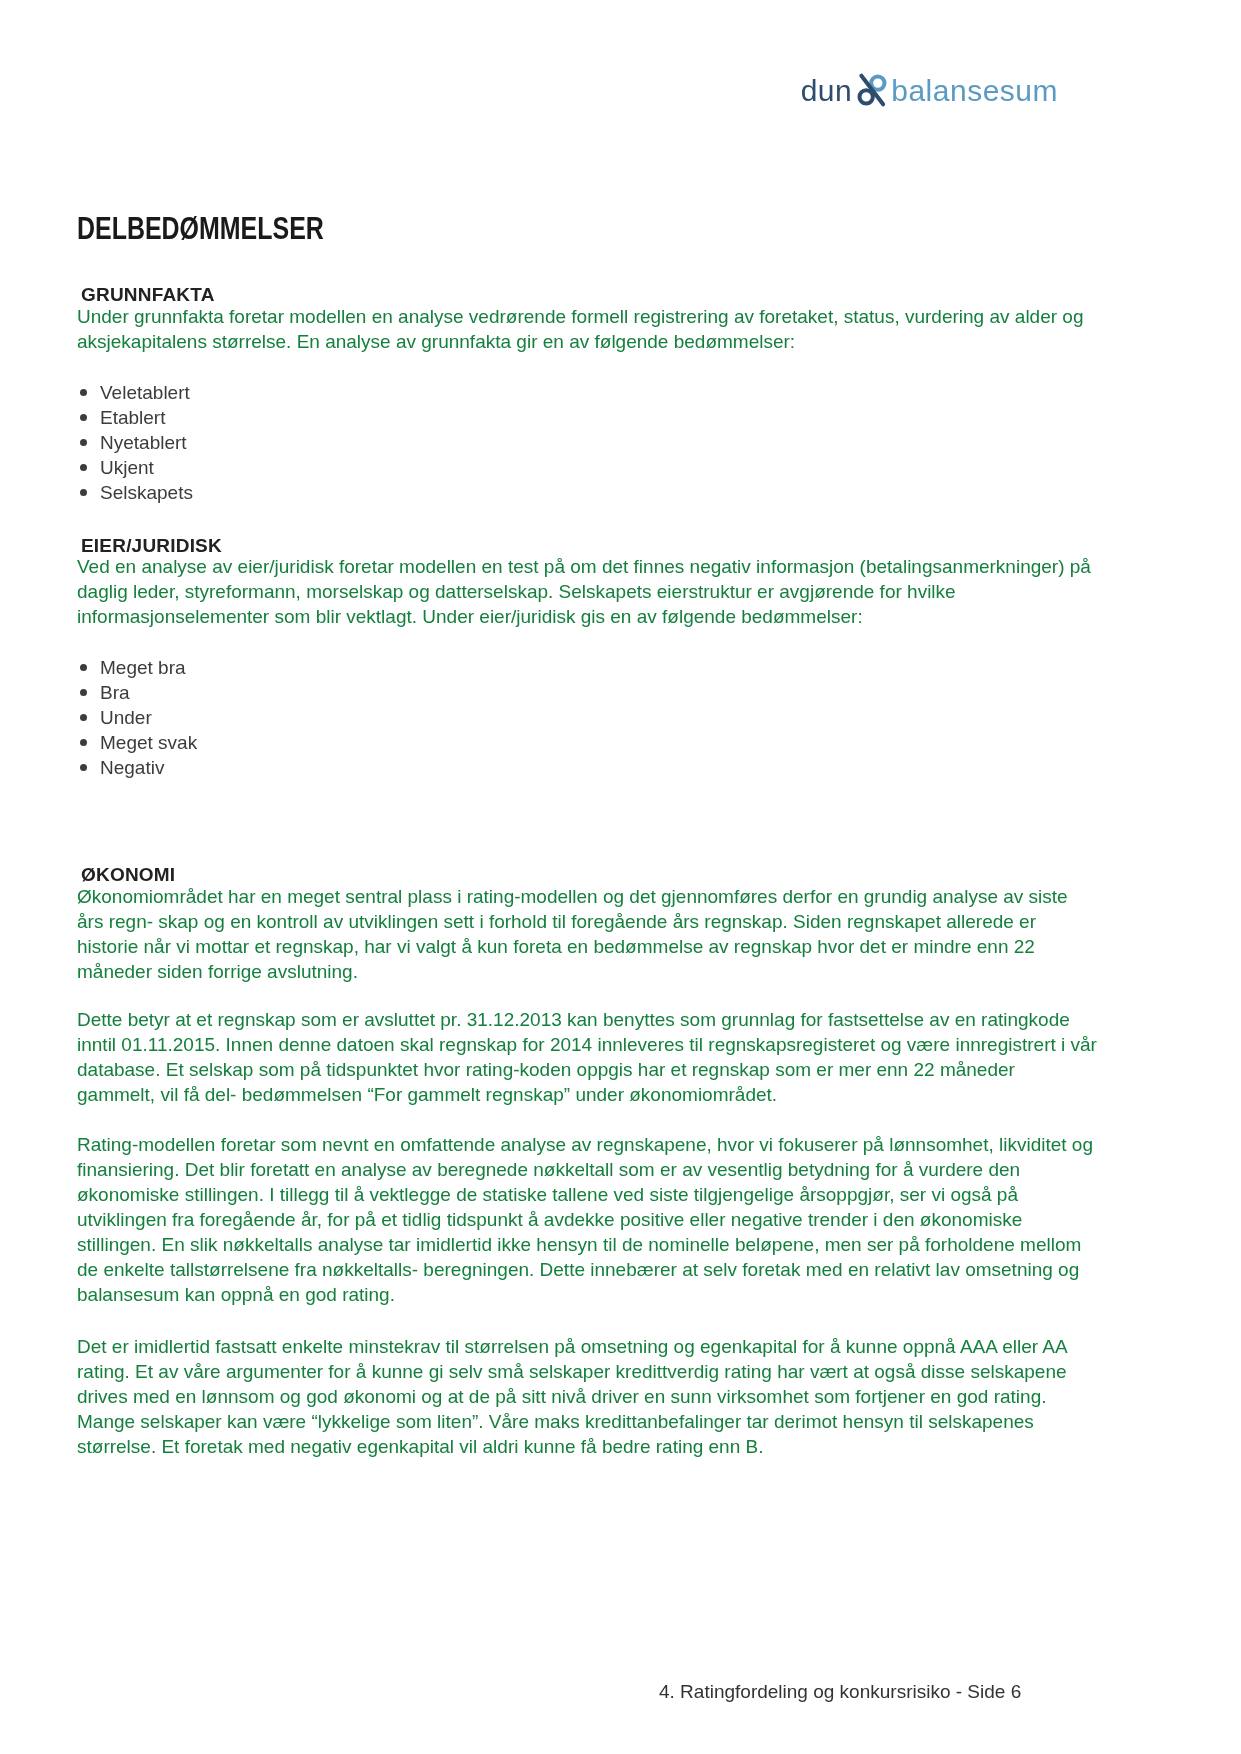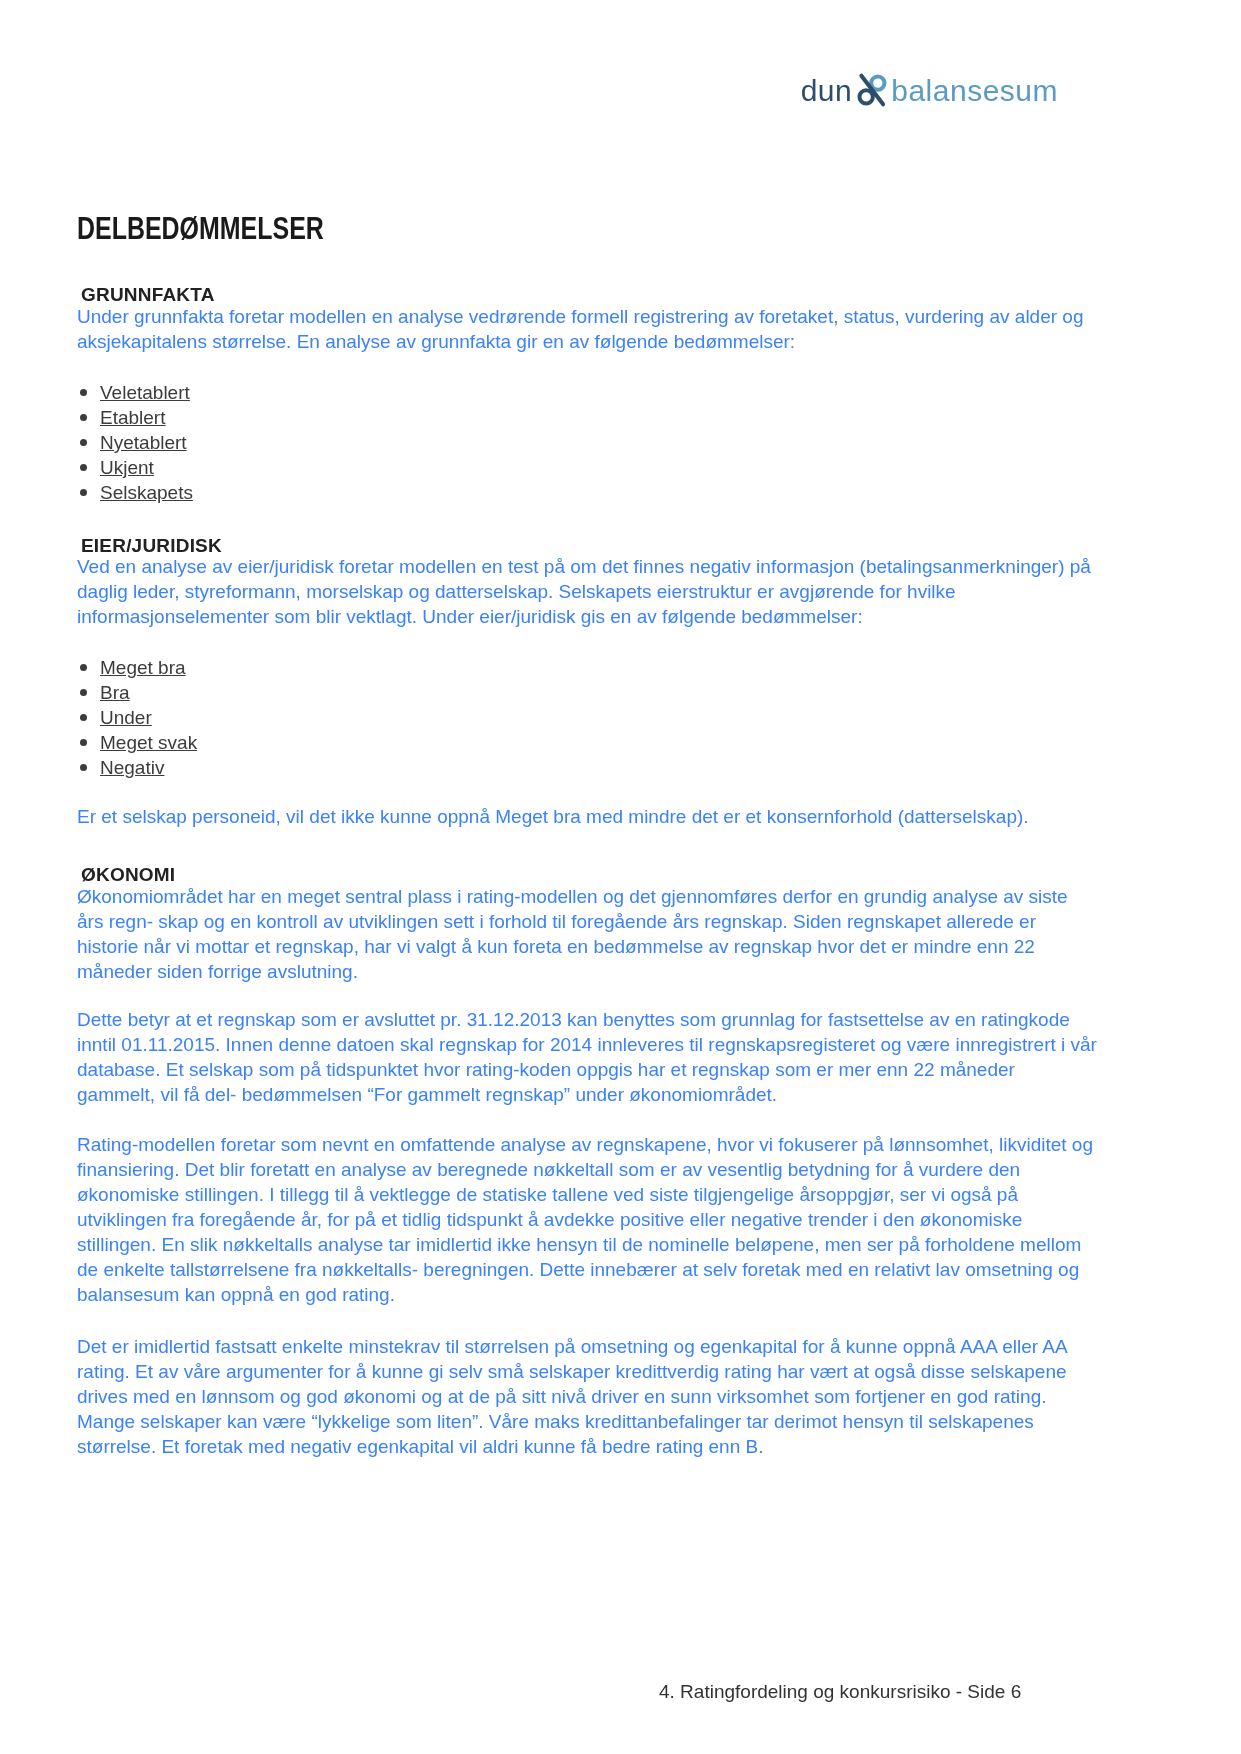--- a/index.html
+++ b/index.html
@@ -60,36 +60,35 @@
     letter-spacing: 0.2px;
   }
   
   .para {
     position: absolute;
     left: 77px;
     width: 1020px;
     margin: 0;
     font-size: 19px;
     line-height: 25px;
-    color: #3b82f6;
+    color: #15803d;
   }
   .bullets {
     position: absolute;
     left: 77px;
     margin: 0;
     padding: 0;
     list-style: none;
     font-size: 19px;
     line-height: 25px;
     color: #3c3c3c;
   }
   .bullets li {
     position: relative;
     padding-left: 23px;
-    text-decoration: underline;
   }
   .bullets li::before {
     content: "";
     position: absolute;
     left: 3px;
     top: 9px;
     width: 7px;
     height: 7px;
     border-radius: 50%;
     background: #3c3c3c;
@@ -135,21 +134,20 @@
 
   <h2 class="sec-heading" style="top:531px">EIER/JURIDISK</h2>
   <p class="para" style="top:554px">Ved en analyse av eier/juridisk foretar modellen en test på om det finnes negativ informasjon (betalingsanmerkninger) på daglig leder, styreformann, morselskap og datterselskap. Selskapets eierstruktur er avgjørende for hvilke informasjonselementer som blir vektlagt. Under eier/juridisk gis en av følgende bedømmelser:</p>
   <ul class="bullets" style="top:655px">
     <li>Meget bra</li>
     <li>Bra</li>
     <li>Under</li>
     <li>Meget svak</li>
     <li>Negativ</li>
   </ul>
-  <p class="para" style="top:804px">Er et selskap personeid, vil det ikke kunne oppnå Meget bra med mindre det er et konsernforhold (datterselskap).</p>
 
   <h2 class="sec-heading" style="top:860px">ØKONOMI</h2>
   <p class="para" style="top:884px">Økonomiområdet har en meget sentral plass i rating-modellen og det gjennomføres derfor en grundig analyse av siste års regn- skap og en kontroll av utviklingen sett i forhold til foregående års regnskap. Siden regnskapet allerede er historie når vi mottar et regnskap, har vi valgt å kun foreta en bedømmelse av regnskap hvor det er mindre enn 22 måneder siden forrige avslutning.</p>
   <p class="para" style="top:1007px">Dette betyr at et regnskap som er avsluttet pr. 31.12.2013 kan benyttes som grunnlag for fastsettelse av en ratingkode inntil 01.11.2015. Innen denne datoen skal regnskap for 2014 innleveres til regnskapsregisteret og være innregistrert i vår database. Et selskap som på tidspunktet hvor rating-koden oppgis har et regnskap som er mer enn 22 måneder gammelt, vil få del- bedømmelsen “For gammelt regnskap” under økonomiområdet.</p>
   <p class="para" style="top:1132px">Rating-modellen foretar som nevnt en omfattende analyse av regnskapene, hvor vi fokuserer på lønnsomhet, likviditet og finansiering. Det blir foretatt en analyse av beregnede nøkkeltall som er av vesentlig betydning for å vurdere den økonomiske stillingen. I tillegg til å vektlegge de statiske tallene ved siste tilgjengelige årsoppgjør, ser vi også på utviklingen fra foregående år, for på et tidlig tidspunkt å avdekke positive eller negative trender i den økonomiske stillingen. En slik nøkkeltalls analyse tar imidlertid ikke hensyn til de nominelle beløpene, men ser på forholdene mellom de enkelte tallstørrelsene fra nøkkeltalls- beregningen. Dette innebærer at selv foretak med en relativt lav omsetning og balansesum kan oppnå en god rating.</p>
   <p class="para" style="top:1334px">Det er imidlertid fastsatt enkelte minstekrav til størrelsen på omsetning og egenkapital for å kunne oppnå AAA eller AA rating. Et av våre argumenter for å kunne gi selv små selskaper kredittverdig rating har vært at også disse selskapene drives med en lønnsom og god økonomi og at de på sitt nivå driver en sunn virksomhet som fortjener en god rating. Mange selskaper kan være “lykkelige som liten”. Våre maks kredittanbefalinger tar derimot hensyn til selskapenes størrelse. Et foretak med negativ egenkapital vil aldri kunne få bedre rating enn B.</p>
 
   <div class="footer">4. Ratingfordeling og konkursrisiko - Side 6</div>
 
 </div>

